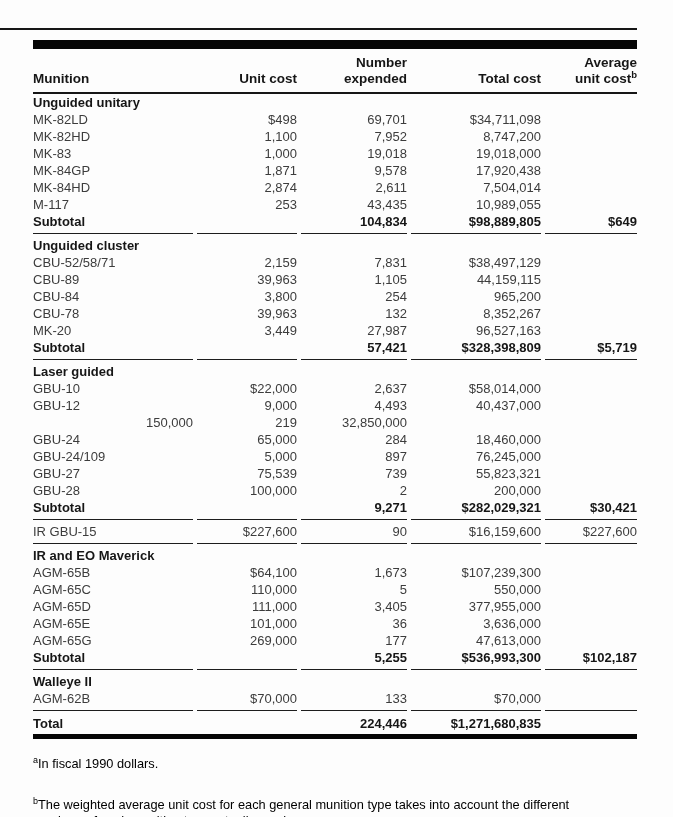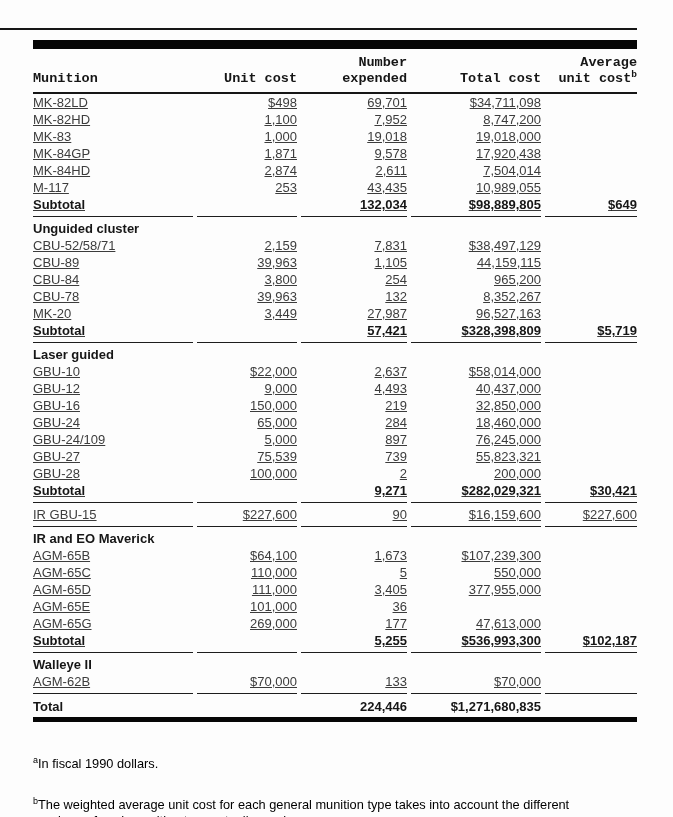--- a/index.html
+++ b/index.html
@@ -24,24 +24,24 @@
     grid-template-columns:160px 100px 106px 130px 92px;
     column-gap:4px;
     align-items:end;
   }
   .c { font-size:13px; line-height:16px; white-space:nowrap; }
   .c.left { text-align:left; }
   .c.num  { text-align:right; }
   .bold { font-weight:bold; color:#161616; }
 
   .header-row { margin-top:6px; padding-bottom:5px; border-bottom:2px solid #161616; }
-  .header-row .c { font-size:13.5px; line-height:16px;font-family:Liberation Mono, monospace; }
+  .header-row .c { font-size:13.5px; line-height:16px; }
   .hdr-two-line { display:flex; flex-direction:column; align-items:flex-end; }
 
-  .body-row { height:17px; align-items:center;text-decoration:underline; }
+  .body-row { height:17px; align-items:center; }
   .body-row .c { line-height:17px; }
   .section-header-row { height:17px; align-items:center; }
   .section-header-row .c { grid-column:1 / -1; line-height:17px; }
 
   .divider-row { height:7px; align-items:center; }
   .divider-row .seg { align-self:center; height:0; border-top:1.6px solid #1d1d1d; }
 
   .total-row { height:19px; align-items:center; }
   .bottom-bar { width:604px; height:5px; background:#060606; margin-top:1px; }
 
@@ -70,20 +70,23 @@
         <span>expended</span>
       </div>
       <div class="c num bold">Total cost</div>
       <div class="c num bold hdr-two-line">
         <span>Average</span>
         <span><span>unit cost</span><span class="hdr-sup">b</span></span>
       </div>
     </div>
 
     <div id="table-body">
+        <div class="row section-header-row">
+          <div class="c left bold">Unguided unitary</div>
+        </div>
         <div class="row body-row">
           <div class="c left">MK-82LD</div>
           <div class="c num">$498</div>
           <div class="c num">69,701</div>
           <div class="c num">$34,711,098</div>
           <div class="c num"></div>
         </div>
         <div class="row body-row">
           <div class="c left">MK-82HD</div>
           <div class="c num">1,100</div>
@@ -115,21 +118,21 @@
         <div class="row body-row">
           <div class="c left">M-117</div>
           <div class="c num">253</div>
           <div class="c num">43,435</div>
           <div class="c num">10,989,055</div>
           <div class="c num"></div>
         </div>
         <div class="row body-row">
           <div class="c left bold">Subtotal</div>
           <div class="c num"></div>
-          <div class="c num bold">132,034</div>
+          <div class="c num bold">104,834</div>
           <div class="c num bold">$98,889,805</div>
           <div class="c num bold">$649</div>
         </div>
         <div class="row divider-row">
           <div class="c seg"></div>
           <div class="c seg"></div>
           <div class="c seg"></div>
           <div class="c seg"></div>
           <div class="c seg"></div>
         </div>
@@ -196,21 +199,20 @@
           <div class="c num"></div>
         </div>
         <div class="row body-row">
           <div class="c left">GBU-12</div>
           <div class="c num">9,000</div>
           <div class="c num">4,493</div>
           <div class="c num">40,437,000</div>
           <div class="c num"></div>
         </div>
         <div class="row body-row">
-          <div class="c left">GBU-16</div>
           <div class="c num">150,000</div>
           <div class="c num">219</div>
           <div class="c num">32,850,000</div>
           <div class="c num"></div>
         </div>
         <div class="row body-row">
           <div class="c left">GBU-24</div>
           <div class="c num">65,000</div>
           <div class="c num">284</div>
           <div class="c num">18,460,000</div>
@@ -286,20 +288,21 @@
           <div class="c left">AGM-65D</div>
           <div class="c num">111,000</div>
           <div class="c num">3,405</div>
           <div class="c num">377,955,000</div>
           <div class="c num"></div>
         </div>
         <div class="row body-row">
           <div class="c left">AGM-65E</div>
           <div class="c num">101,000</div>
           <div class="c num">36</div>
+          <div class="c num">3,636,000</div>
           <div class="c num"></div>
         </div>
         <div class="row body-row">
           <div class="c left">AGM-65G</div>
           <div class="c num">269,000</div>
           <div class="c num">177</div>
           <div class="c num">47,613,000</div>
           <div class="c num"></div>
         </div>
         <div class="row body-row">

